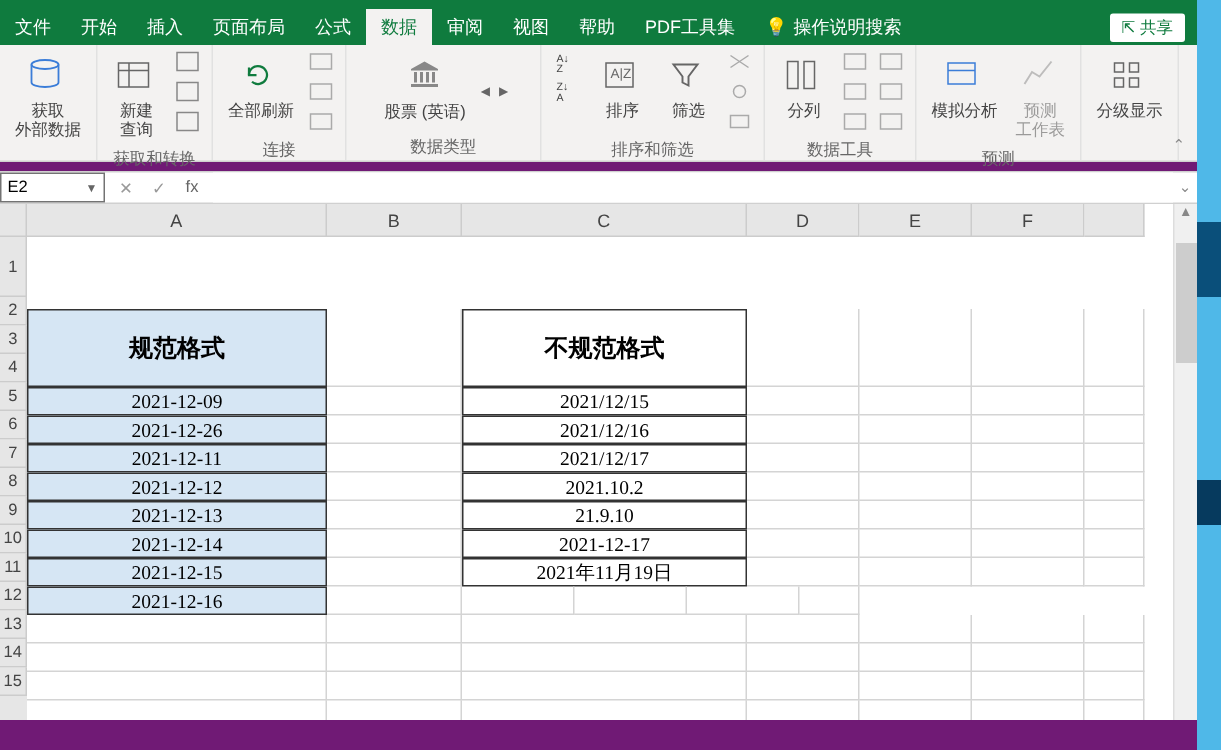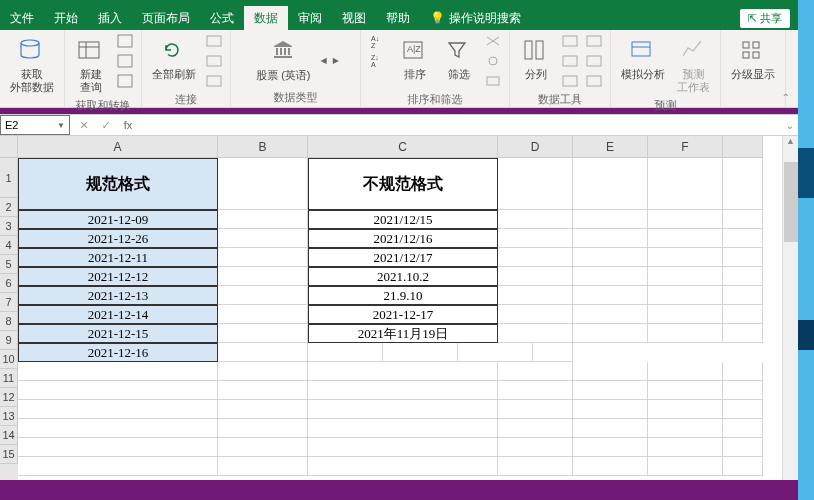--- a/index.html
+++ b/index.html
@@ -35,21 +35,21 @@
 .col-headers { display: flex; height: 22px; }
 .col-head { border-right: 1px solid #ccc; border-bottom: 1px solid #ccc; font-size: 12px; color: #444; display: flex; align-items: center; justify-content: center; background: #e6e6e6; }
 .col-A { width: 200px; }
 .col-B { width: 90px; }
 .col-C { width: 190px; }
 .col-D { width: 75px; }
 .col-E { width: 75px; }
 .col-F { width: 75px; }
 .col-G { width: 40px; }
 .data-row { display: flex; height: 19px; }
-.data-row.tall { height: 52px; }
+.data-row.tall { height: 52px; margin-top: 48px; }
 .cell { border-right: 1px solid #d4d4d4; border-bottom: 1px solid #d4d4d4; font-size: 13px; display: flex; align-items: center; justify-content: center; font-family: SimSun, serif; }
 .cell.head-cell { font-weight: bold; font-size: 16px; }
 .cell.borderA { border: 1px solid #333; background: #d6e6f4; }
 .cell.borderC { border: 1px solid #333; }
 .scroll-v { width: 16px; background: #f0f0f0; border-left: 1px solid #ddd; }
 .scroll-thumb { width: 14px; height: 80px; background: #cdcdcd; margin: 14px auto 0; border-radius: 0; }
 .desktop-accent { position: absolute; right: 0; top: 0; width: 16px; height: 500px; }
 .accent1 { position: absolute; right: 0; top: 148px; width: 16px; height: 50px; background: #0a4f7a; }
 .accent2 { position: absolute; right: 0; top: 320px; width: 16px; height: 30px; background: #063a5e; }
 .chevron { font-size: 8px; color: #666; margin-left: 2px; }
@@ -64,20 +64,21 @@
   <div class="tabs-row">
     <div class="tab">文件</div>
     <div class="tab">开始</div>
     <div class="tab">插入</div>
     <div class="tab">页面布局</div>
     <div class="tab">公式</div>
     <div class="tab active">数据</div>
     <div class="tab">审阅</div>
     <div class="tab">视图</div>
     <div class="tab">帮助</div>
+    <div class="tab">PDF工具集</div>
     <div class="tab">
       <span>💡</span>
       <span style="margin-left:4px">操作说明搜索</span>
     </div>
     <div class="tab-right">
       <span class="share-btn">⇱ <span>共享</span></span>
     </div>
   </div>
 
   <div class="ribbon">

